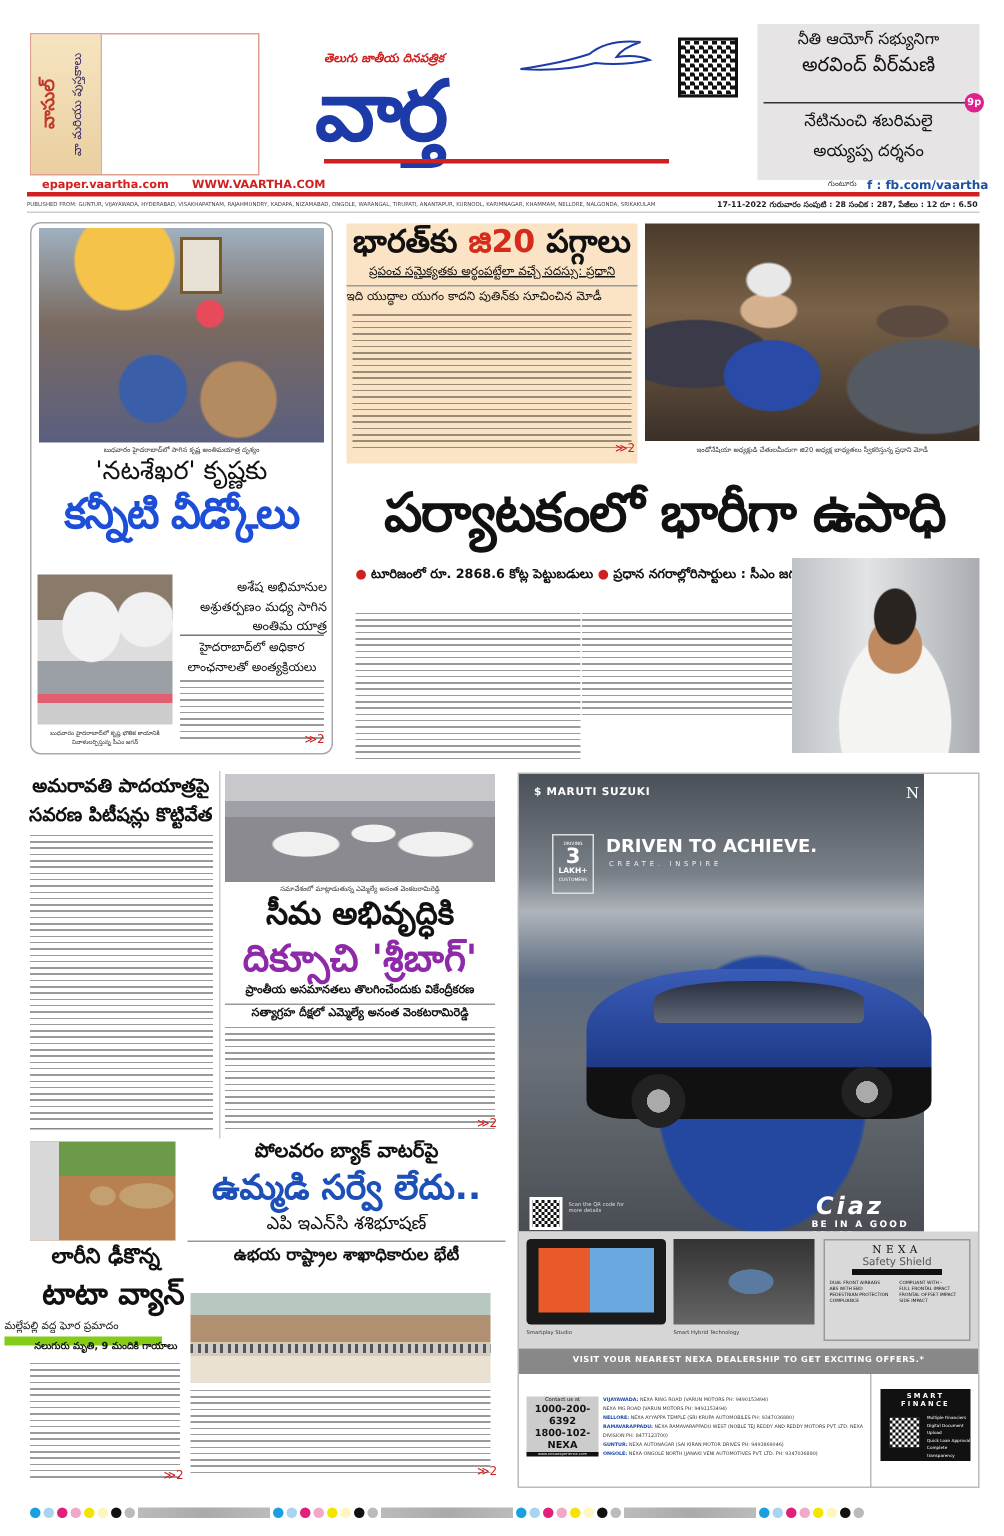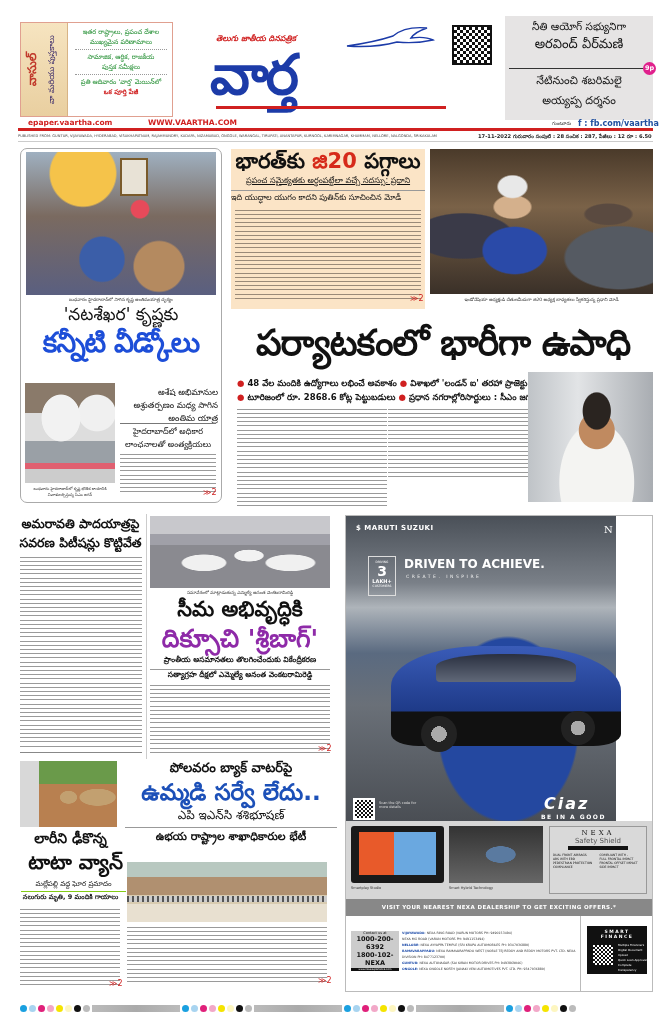--- a/index.html
+++ b/index.html
@@ -8,21 +8,21 @@
 
 .promo-box{left:20px;top:22px;width:153px;height:95px;border:1px solid #e0a090;background:#fff}
 .promo-strip{left:0;top:0;width:47px;height:93px;background:linear-gradient(#f6e4c0,#e9cfa0);border-right:1px solid #d7b385}
 .promo-strip-title{left:3px;top:4px;width:20px;height:85px;color:#c0392b;font-weight:bold;font-size:12px;writing-mode:vertical-rl;transform:rotate(180deg);text-align:center}
 .promo-strip-sub{left:25px;top:4px;width:18px;height:85px;color:#3a2a6a;font-size:8px;writing-mode:vertical-rl;transform:rotate(180deg);text-align:center}
 .promo-text{left:50px;top:4px;width:100px;font-size:6.5px;line-height:10px;text-align:center}
 .promo-text .g{color:#1a8a2a}
 .promo-text .r{color:#d02020;font-weight:bold}
 .promo-text hr{border:0;border-top:1px dotted #999;margin:2px 4px}
 .site-links{left:28px;top:118px;font-size:7.5px;color:#d02020;font-weight:bold}
-.site-links span{margin-right:33px}
+.site-links span{margin-right:13px}
 .logo-tag{left:216px;top:34px;font-size:8px;color:#d02020;font-style:italic;font-weight:bold}
 .logo{left:210px;top:45px;width:230px;height:60px;color:#1c3ba8;font-size:56px;font-weight:900;letter-spacing:-3px;line-height:60px;font-family:"DejaVu Sans",sans-serif}
 .logo-bar{left:216px;top:106px;width:230px;height:3px;background:#d02020}
 .dove{left:345px;top:24px;width:90px;height:26px}
 .qr{left:452px;top:25px;width:40px;height:40px;background:
 repeating-linear-gradient(90deg,#111 0 3px,#fff 3px 5px),#111;border:2px solid #111}
 .qr2{background:conic-gradient(#111 25%,#fff 0 50%,#111 0 75%,#fff 0) 0 0/6px 6px;border:2px solid #111}
 .side-box{left:505px;top:16px;width:148px;height:104px;background:#e6e4e4}
 .side-1{left:0;top:4px;width:148px;text-align:center;font-size:10.5px;color:#111}
 .side-2{left:0;top:20px;width:148px;text-align:center;font-size:13px;color:#111}
@@ -153,21 +153,21 @@
 .ad-fin .qr{position:absolute;left:4px;top:17px;width:24px;height:24px;background:conic-gradient(#111 25%,#fff 0 50%,#111 0 75%,#fff 0) 0 0/4px 4px}
 .ad-fin ul{position:absolute;left:31px;top:17px;list-style:none;font-size:2.8px;text-align:left;line-height:5px}
 
 .lr-photo{left:20px;top:761px;width:97px;height:66px;background:
 radial-gradient(ellipse at 80% 55%,#c2a070 0 16%,transparent 17%),
 radial-gradient(ellipse at 50% 55%,#c2a070 0 12%,transparent 13%),
 linear-gradient(90deg,#d8d8d8 0 20%,transparent 20%),
 linear-gradient(#6a9a4a 0 35%,#b88050 35%)}
 .lr-h1{left:18px;top:830px;width:105px;text-align:center;font-size:14px;font-weight:bold}
 .lr-h2{left:18px;top:850px;width:105px;text-align:right;font-size:20px;font-weight:bold}
-.lr-sub1{left:21px;top:880px;width:105px;text-align:center;font-size:7px;border-bottom:1px solid #84cc16;padding-bottom:2px}
+.lr-sub1{left:3px;top:880px;width:105px;font-size:7px;border-bottom:6px solid #84cc16;padding-bottom:2px}
 .lr-sub2{left:18px;top:893px;width:105px;text-align:center;font-size:6.5px;font-weight:bold}
 .lr-body{left:20px;top:907px;width:100px;height:80px}
 .lr-cont{left:109px;top:979px}
 
 .pv-h1{left:125px;top:760px;width:212px;text-align:center;font-size:13px;font-weight:bold}
 .pv-h2{left:125px;top:779px;width:212px;text-align:center;font-size:23px;font-weight:bold;color:#1c50b8}
 .pv-h3{left:125px;top:808px;width:212px;text-align:center;font-size:12px;border-bottom:1px solid #999;padding-bottom:2px}
 .pv-h4{left:125px;top:830px;width:212px;text-align:center;font-size:11px;font-weight:bold}
 .pv-photo{left:127px;top:862px;width:200px;height:60px;background:
 repeating-linear-gradient(90deg,#555 0 2px,#ccc 2px 5px) 0 34px/100% 6px no-repeat,
@@ -179,30 +179,20 @@
 .regbar .d{width:7px;height:7px;border-radius:50%}
 .regbar .g{height:7px;width:88px;background:linear-gradient(90deg,#bbb,#aaa 50%,#bbb)}
 </style>
 </head>
 <body>
 
 <div class="abs promo-box">
   <div class="abs promo-strip">
     <div class="abs promo-strip-title">వాసుల్</div>
     <div class="abs promo-strip-sub">వా మరియు పుస్తకాలు</div>
-  </div>
-  <div class="abs promo-text">
-    <div class="g">ఇతర రాష్ట్రాలు, ప్రపంచ దేశాల</div>
-    <div class="g">ముఖ్యమైన పరిణామాలు</div>
-    <hr>
-    <div class="g">సామాజిక, ఆర్థిక, రాజకీయ</div>
-    <div class="g">పుస్తక సమీక్షలు</div>
-    <hr>
-    <div class="g">ప్రతి ఆదివారం 'వార్త' మెయిన్‌లో</div>
-    <div class="r">ఒక పూర్తి పేజీ</div>
   </div>
 </div>
 <div class="abs site-links">
   <span>epaper.vaartha.com</span>
   <span>WWW.VAARTHA.COM</span>
 </div>
 
 <div class="abs logo-tag">తెలుగు జాతీయ దినపత్రిక</div>
 <svg class="abs dove" viewBox="0 0 90 26">
   <path d="M2 22 Q30 18 48 12 Q60 2 82 4 Q70 8 66 14 Q80 12 88 16 Q70 20 52 18 Q30 24 2 22Z" fill="#fff" stroke="#1c3ba8" stroke-width="1.4"></path>
@@ -247,21 +237,20 @@
 <div class="abs s2-h1"><span>భారత్‌కు </span><span class="red">జి20</span><span> పగ్గాలు</span></div>
 <div class="abs s2-sub1">ప్రపంచ సమైక్యతకు అర్థంపట్టేలా వచ్చే సదస్సు: ప్రధాని</div>
 <div class="abs s2-sub2">ఇది యుద్ధాల యుగం కాదని పుతిన్‌కు సూచించిన మోడీ</div>
 <div class="abs s2-body"></div>
 <div class="cont s2-cont">≫2</div>
 <div class="photo s2-photo"></div>
 <div class="caption s2-cap">ఇండోనేషియా అధ్యక్షుడి చేతులమీదుగా జి20 అధ్యక్ష బాధ్యతలు స్వీకరిస్తున్న ప్రధాని మోడీ</div>
 
 <div class="abs lead-h">పర్యాటకంలో భారీగా ఉపాధి</div>
 <div class="abs bullets">
-  <div><span class="dot">● </span><span>48 వేల మందికి ఉద్యోగాలు లభించే అవకాశం</span> <span class="dot">● </span><span>విశాఖలో 'లండన్ ఐ' తరహా ప్రాజెక్టు</span></div>
   <div><span class="dot">● </span><span>టూరిజంలో రూ. 2868.6 కోట్ల పెట్టుబడులు</span> <span class="dot">● </span><span>ప్రధాన నగరాల్లోరిసార్టులు : సీఎం జగన్</span></div>
 </div>
 <div class="body-lines lead-body1"></div>
 <div class="body-lines lead-body2"></div>
 <div class="photo lead-photo"></div>
 
 <div class="abs am-h">అమరావతి పాదయాత్రపై సవరణ పిటీషన్లు కొట్టివేత</div>
 <div class="body-lines am-body"></div>
 <div class="abs am-rule"></div>
 

